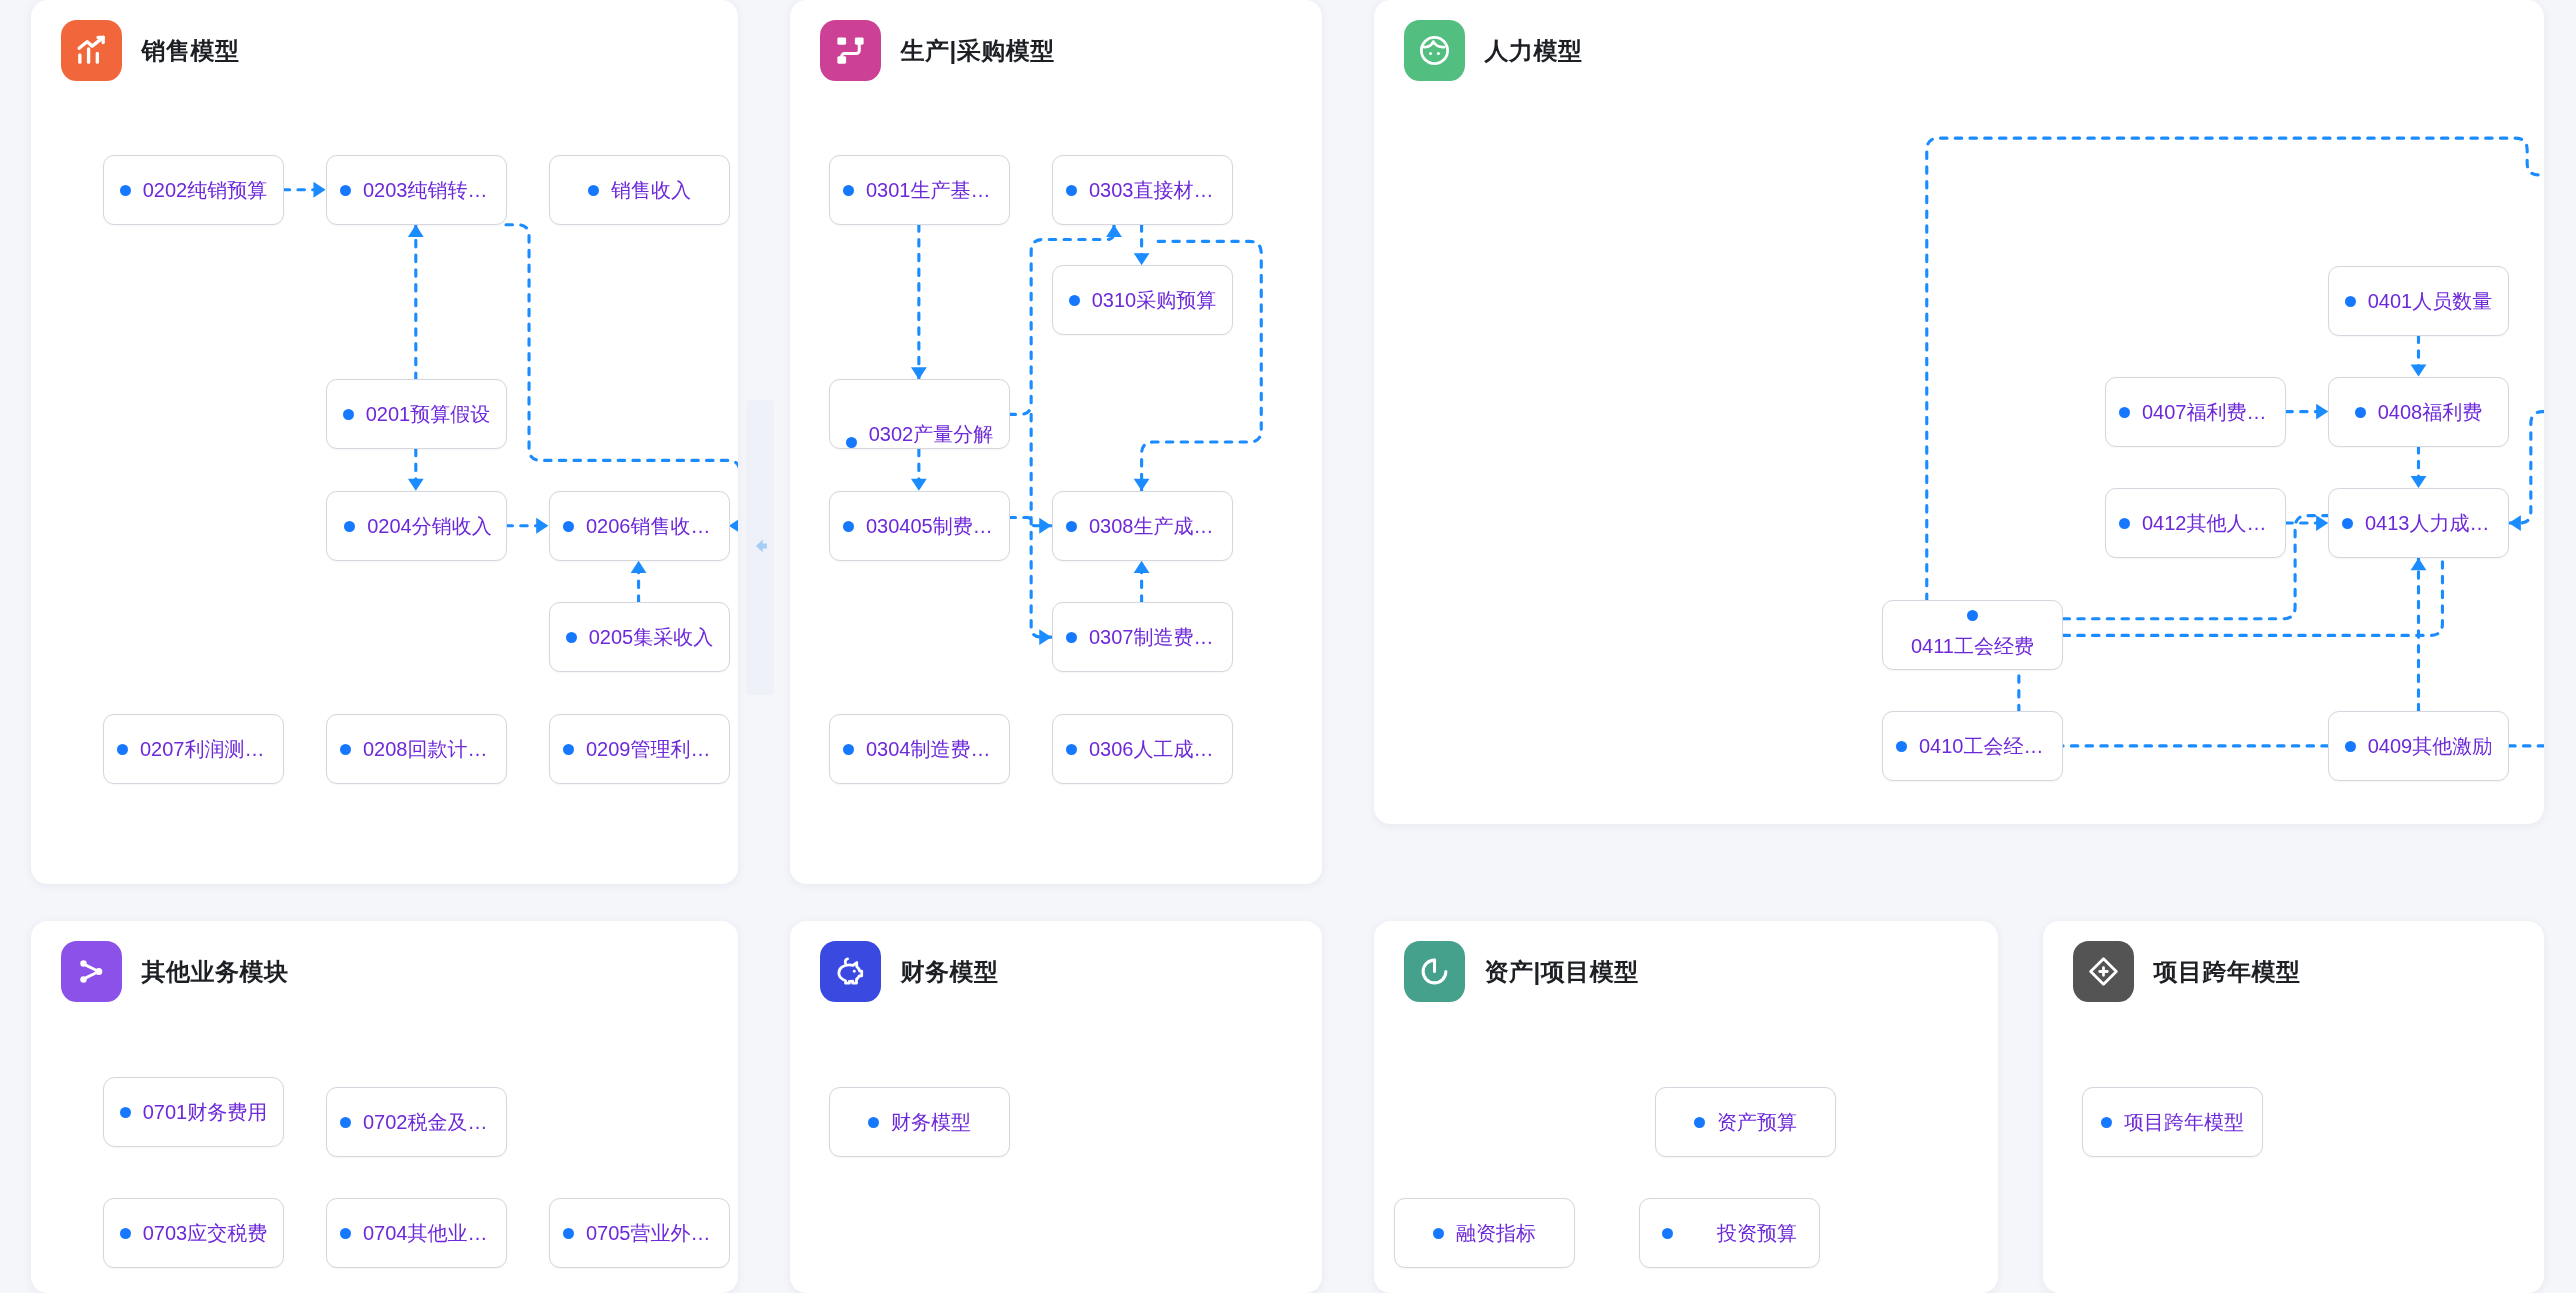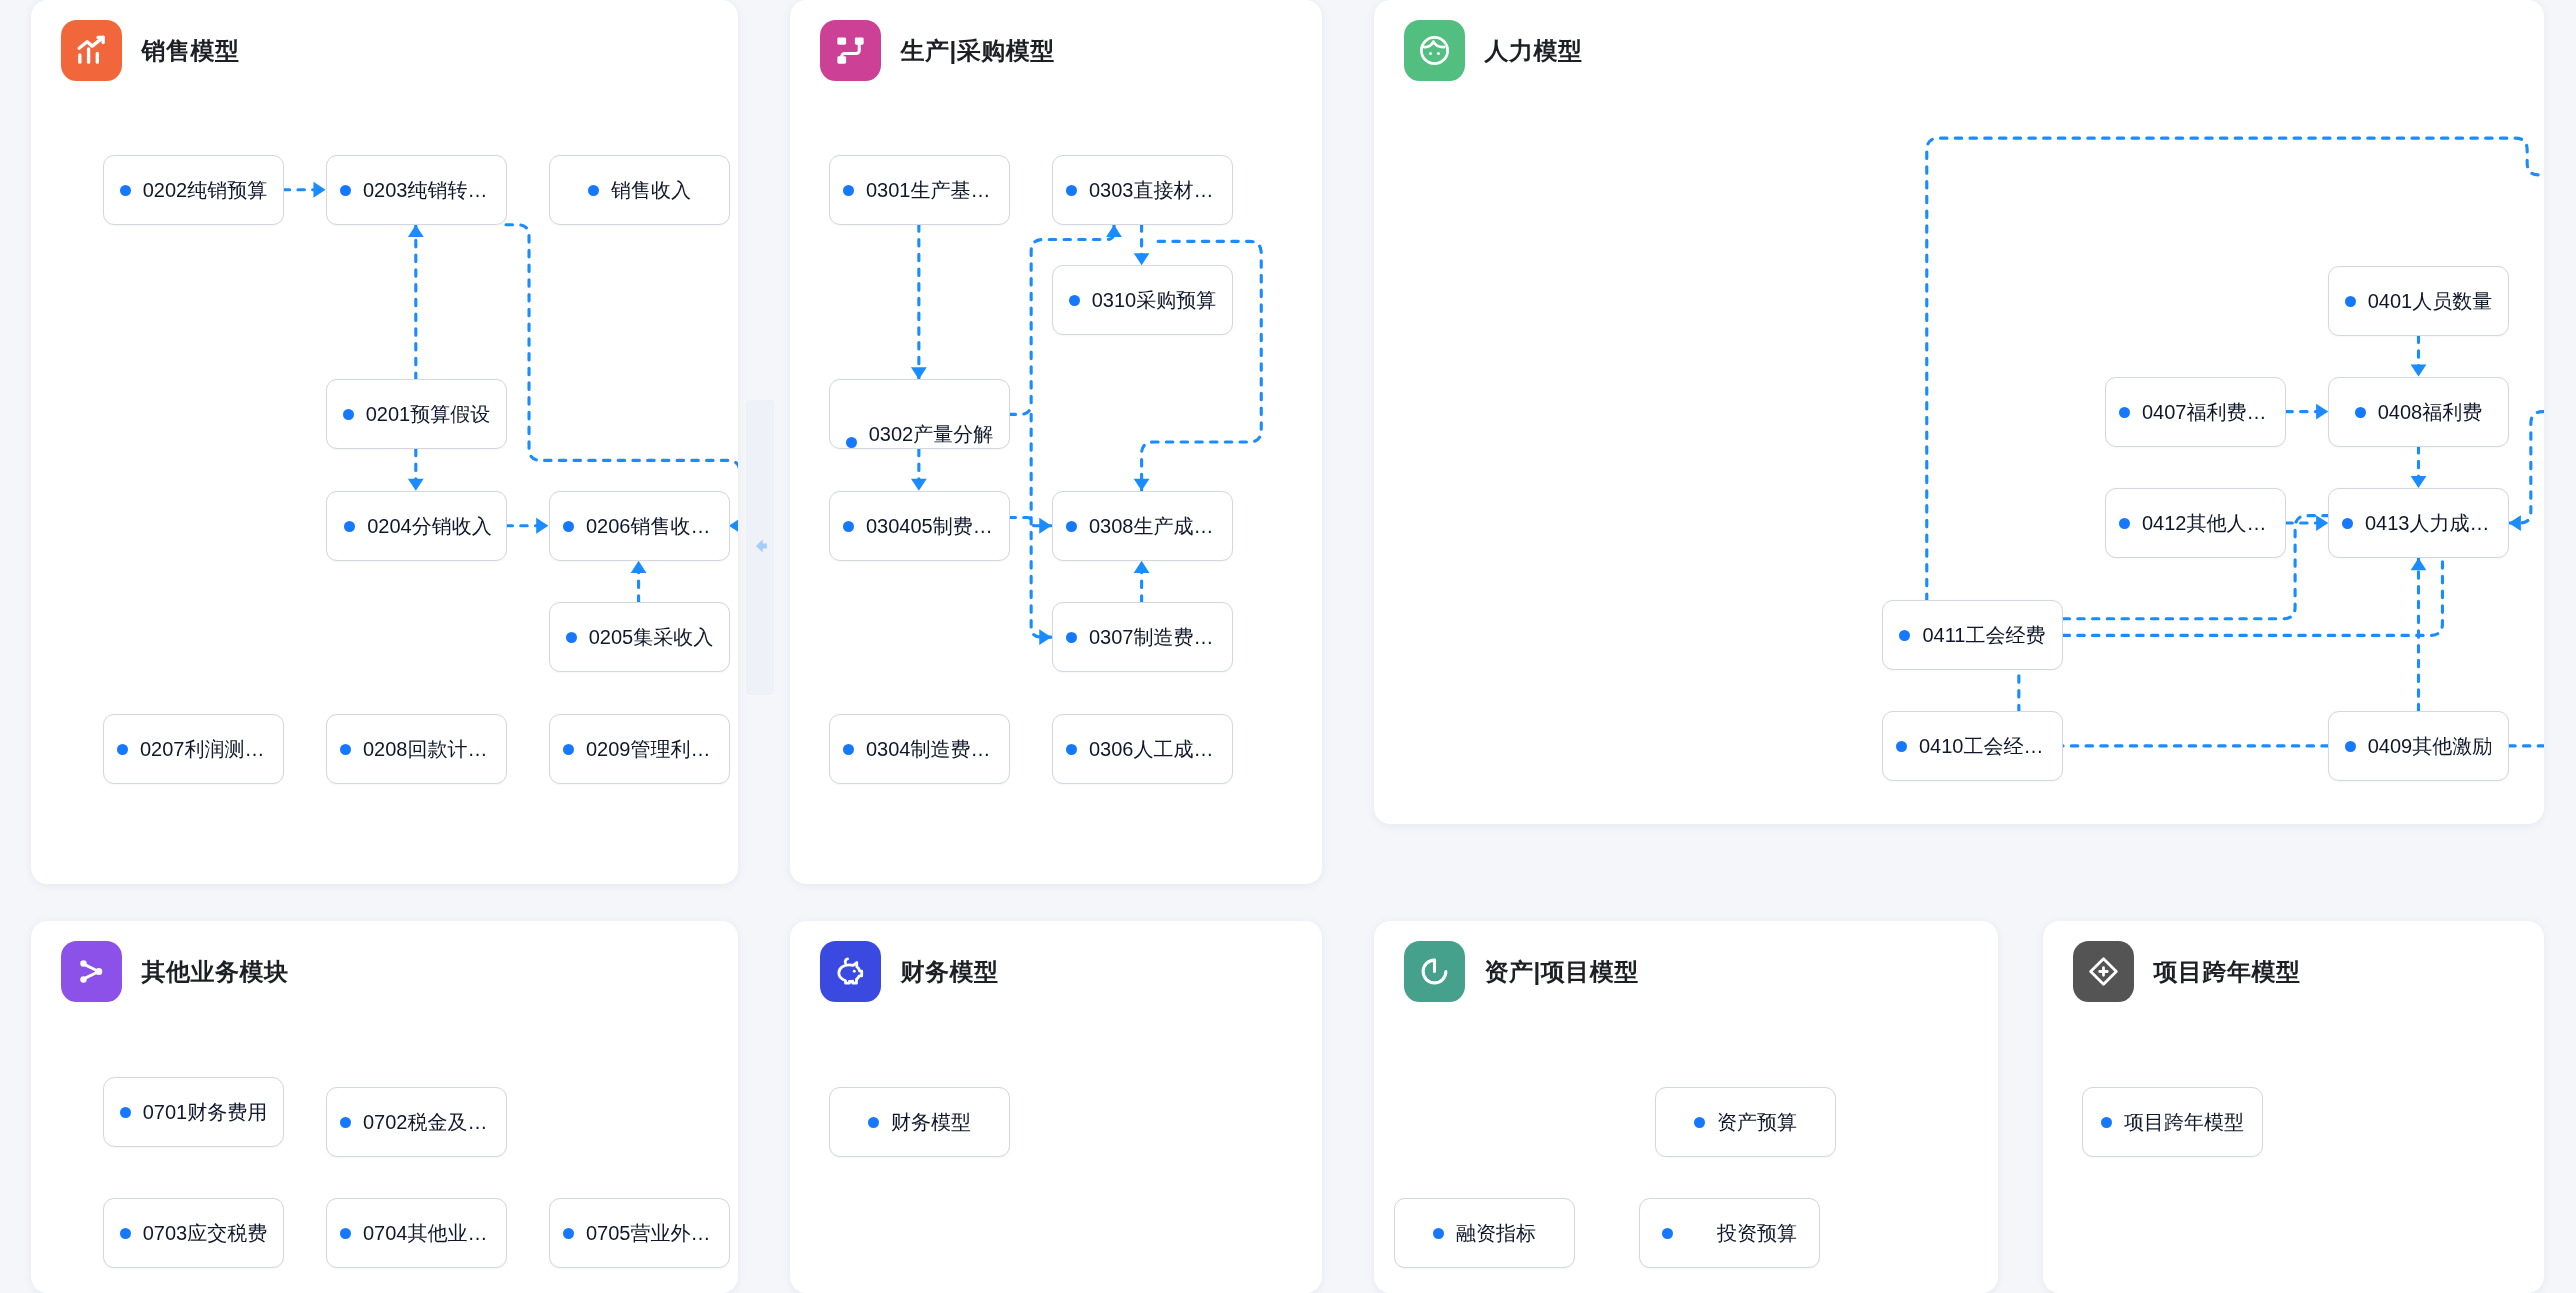--- a/index.html
+++ b/index.html
@@ -62,21 +62,21 @@
     height: 70px;
     border: 1.3px solid #d4d7dd;
     border-radius: 11px;
     background: #fff;
     display: flex;
     align-items: center;
     justify-content: center;
     gap: 12px;
     padding: 0 13px;
     font-size: 20px;
-    color: #0f172a;
+    color: #6d28d9;
     white-space: nowrap;
     box-shadow: 0 0.9px 1.8px rgba(20,30,60,0.04);
   }
   .node .dot {
     width: 11px; height: 11px; border-radius: 50%;
     background: #1677ff;
     flex: 0 0 auto;
   }
   .node .lbl { overflow: hidden; text-overflow: ellipsis; }
 
@@ -357,21 +357,21 @@
         <span class="lbl">0408福利费</span>
       </div>
       <div class="node" style="left: 731px; top: 488px; width: 181px;">
         <span class="dot"></span>
         <span class="lbl">0412其他人力…</span>
       </div>
       <div class="node" style="left: 954px; top: 488px; width: 181px;">
         <span class="dot"></span>
         <span class="lbl">0413人力成本…</span>
       </div>
-      <div class="node" style="left: 508px; top: 600px; width: 181px;">
+      <div class="node" style="left: 508px; top: 600px; width: 181px; flex-direction: column;">
         <span class="dot"></span>
         <span class="lbl">0411工会经费</span>
       </div>
       <div class="node" style="left: 508px; top: 711px; width: 181px;">
         <span class="dot"></span>
         <span class="lbl">0410工会经费…</span>
       </div>
       <div class="node" style="left: 954px; top: 711px; width: 181px;">
         <span class="dot"></span>
         <span class="lbl">0409其他激励</span>

